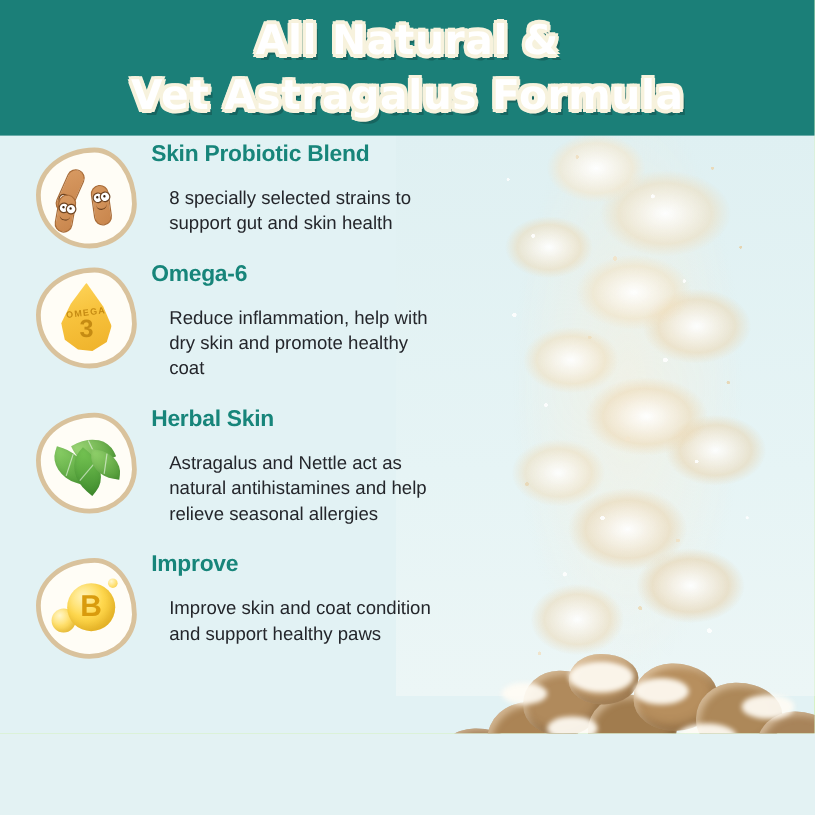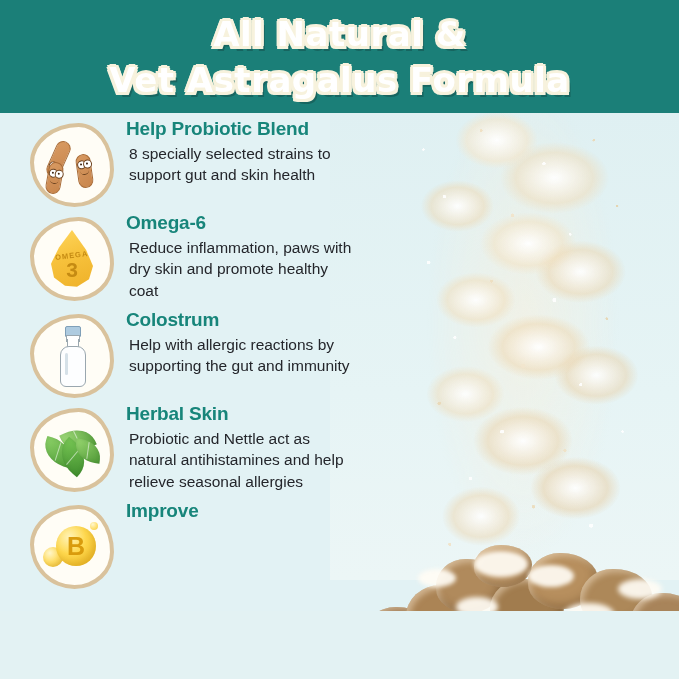--- a/index.html
+++ b/index.html
@@ -86,21 +86,21 @@
 
   
   .features{position:absolute;left:0;top:113px;width:400px;}
   .feature{display:flex;align-items:flex-start;padding:4px 0 0 30px;}
   .icon-blob{position:relative;flex:0 0 auto;width:84px;height:84px;margin-right:12px;margin-top:6px;}
   .blob-shape{position:absolute;inset:0;background:#fffdf6;border:4px solid #d9c29c;
     border-radius:58% 42% 47% 53%/47% 56% 44% 53%;}
   .blob-inner{position:absolute;inset:0;display:flex;align-items:center;justify-content:center;}
   .ftext{flex:1;padding-top:2px;}
   .fhead{color:#17857a;font-size:19px;font-weight:bold;letter-spacing:-.2px;margin:0 0 3px 0;line-height:1.1;}
-  .fbody{color:#24262b;font-size:15.5px;line-height:1.38;margin:3px;max-width:232px;}
+  .fbody{color:#24262b;font-size:15.5px;line-height:1.38;margin:15px;max-width:232px;}
 
   
   .probiotic{position:relative;width:54px;height:58px;}
   .rod{position:absolute;background:linear-gradient(135deg,#d89a62,#c8854c);border-radius:9px;
        border:1.4px solid #a96c38;}
   .rod .eye{position:absolute;width:7px;height:7px;border-radius:50%;background:#fff;border:1.2px solid #6d4320;}
   .rod .eye::after{content:"";position:absolute;left:1.6px;top:1.6px;width:2.4px;height:2.4px;border-radius:50%;background:#3a2210;}
   .rod .mouth{position:absolute;width:9px;height:5px;border-bottom:1.6px solid #6d4320;border-radius:0 0 9px 9px;}
 
   .drop{position:relative;width:50px;height:58px;
@@ -205,89 +205,73 @@
             </div>
             <div class="rod" style="left:32px;top:18px;width:13px;height:32px;transform:rotate(-8deg);">
               <div class="eye" style="left:0px;top:5px;"></div>
               <div class="eye" style="left:6px;top:5px;"></div>
               <div class="mouth" style="left:2px;top:14px;"></div>
             </div>
           </div>
         </div>
       </div>
       <div class="ftext">
-        <p class="fhead">Help Probiotic Blend</p>
+        <p class="fhead">Skin Probiotic Blend</p>
         <p class="fbody">8 specially selected strains to support gut and skin health</p>
       </div>
     </div>
 
     <div class="feature">
       <div class="icon-blob">
         <div class="blob-shape"></div>
         <div class="blob-inner">
           <div class="drop">
             <span class="omega-word">OMEGA</span>
             <span class="omega-num">3</span>
           </div>
         </div>
       </div>
       <div class="ftext">
         <p class="fhead">Omega-6</p>
-        <p class="fbody">Reduce inflammation, paws with dry skin and promote healthy coat</p>
-      </div>
-    </div>
-
-    <div class="feature">
-      <div class="icon-blob">
-        <div class="blob-shape"></div>
-        <div class="blob-inner">
-          <div class="bottle">
-            <div class="b-cap"></div>
-            <div class="b-ring"></div>
-            <div class="b-neck"></div>
-            <div class="b-body"></div>
-          </div>
-        </div>
-      </div>
-      <div class="ftext">
-        <p class="fhead">Colostrum</p>
-        <p class="fbody">Help with allergic reactions by supporting the gut and immunity</p>
-      </div>
-    </div>
+        <p class="fbody">Reduce inflammation, help with dry skin and promote healthy coat</p>
+      </div>
+    </div>
+
 
     <div class="feature">
       <div class="icon-blob">
         <div class="blob-shape"></div>
         <div class="blob-inner">
           <div class="leaves">
             <div class="leaf" style="left:2px;top:16px;width:30px;height:24px;background:linear-gradient(135deg,#8fd36a,#4e9c36);transform:rotate(18deg);"></div>
             <div class="leaf" style="left:22px;top:4px;width:30px;height:24px;background:linear-gradient(135deg,#a3dd7c,#579f3b);transform:rotate(-26deg);"></div>
             <div class="leaf" style="left:16px;top:20px;width:32px;height:26px;background:linear-gradient(135deg,#7ac956,#3f8c2d);transform:rotate(40deg);"></div>
             <div class="leaf" style="left:34px;top:16px;width:26px;height:22px;background:linear-gradient(135deg,#9ad972,#4d9634);transform:rotate(8deg);"></div>
           </div>
         </div>
       </div>
       <div class="ftext">
         <p class="fhead">Herbal Skin</p>
-        <p class="fbody">Probiotic and Nettle act as natural antihistamines and help relieve seasonal allergies</p>
+        <p class="fbody">Astragalus and Nettle act as natural antihistamines and help relieve seasonal allergies</p>
       </div>
     </div>
 
     <div class="feature">
       <div class="icon-blob">
         <div class="blob-shape"></div>
         <div class="blob-inner">
           <div class="biotin">
             <div class="bio-small"></div>
             <div class="bio-dot"></div>
             <div class="bio-main">
               <span class="bio-letter">B</span>
             </div>
           </div>
         </div>
       </div>
       <div class="ftext">
         <p class="fhead">Improve</p>
+        <p class="fbody">Improve skin and coat condition and support healthy paws</p>
       </div>
     </div>
 
   </div>
 </div>
 
 </body></html>

